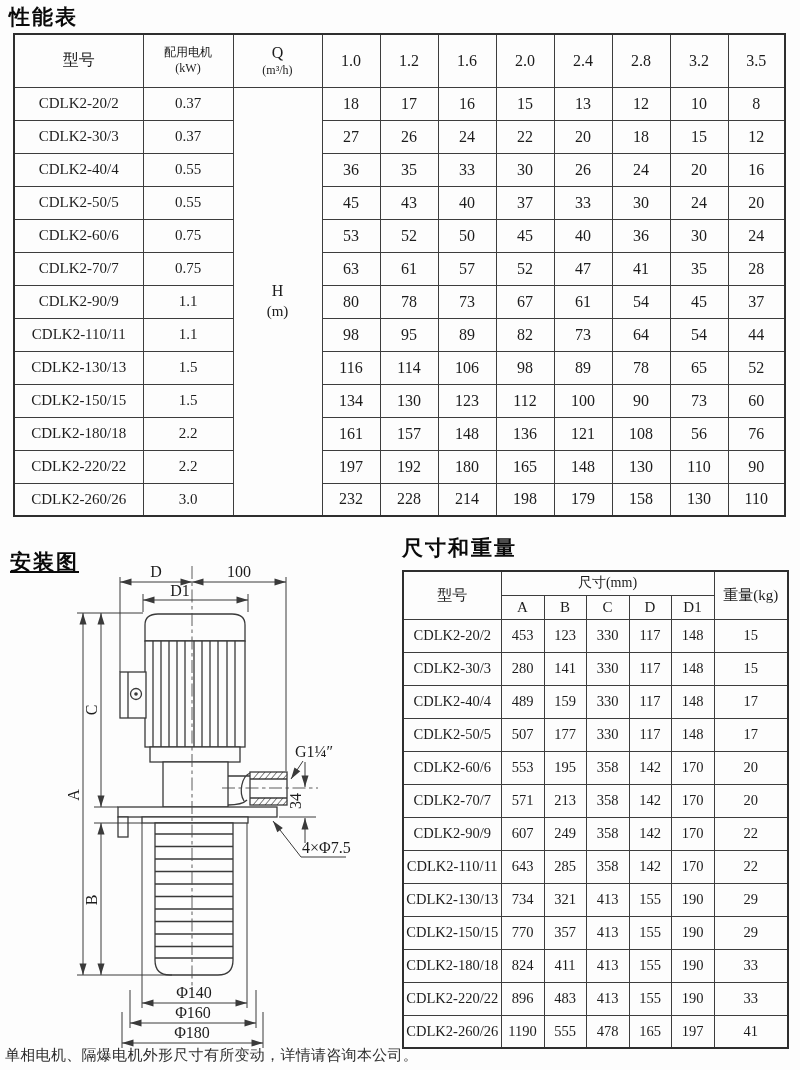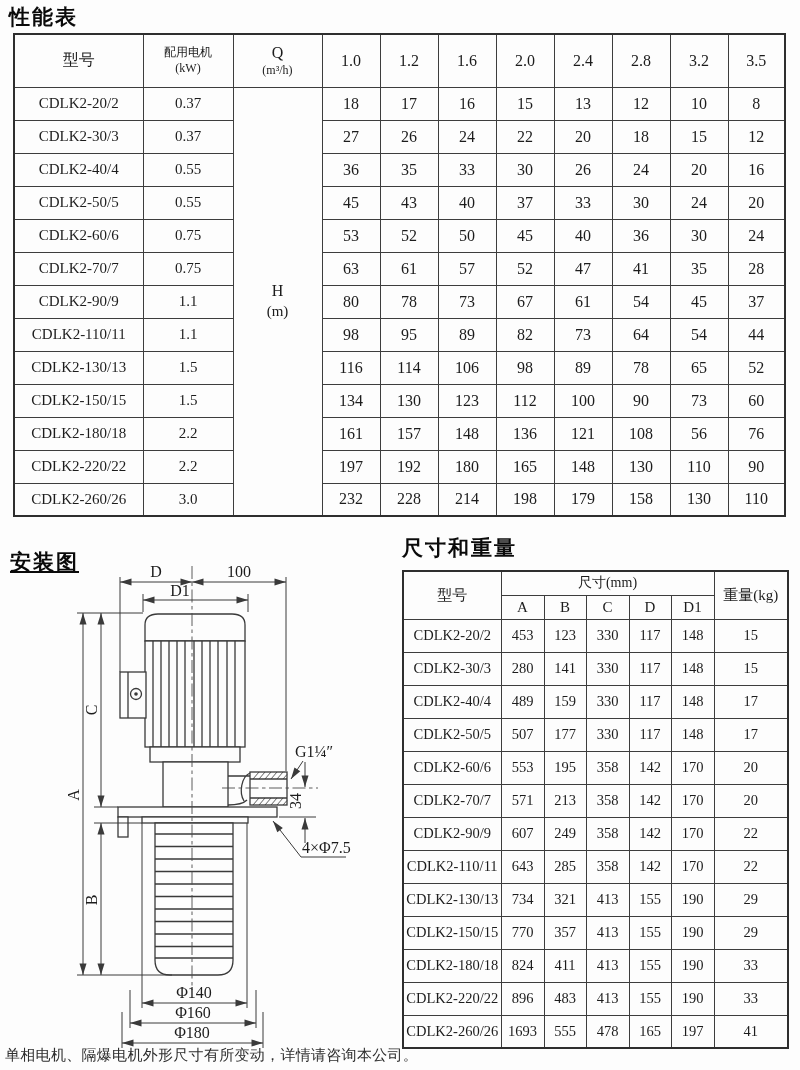--- a/index.html
+++ b/index.html
@@ -470,21 +470,21 @@
           <td>CDLK2-220/22</td>
           <td>896</td>
           <td>483</td>
           <td>413</td>
           <td>155</td>
           <td>190</td>
           <td>33</td>
         </tr>
         <tr>
           <td>CDLK2-260/26</td>
-          <td>1693</td>
+          <td>1190</td>
           <td>555</td>
           <td>478</td>
           <td>165</td>
           <td>197</td>
           <td>41</td>
         </tr>
     </tbody>
   </table>
 
   <div id="footer-note">单相电机、隔爆电机外形尺寸有所变动，详情请咨询本公司。</div>

